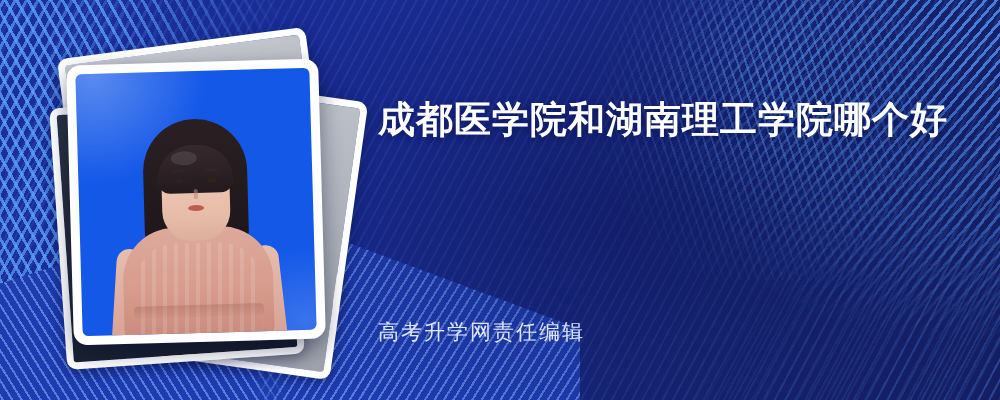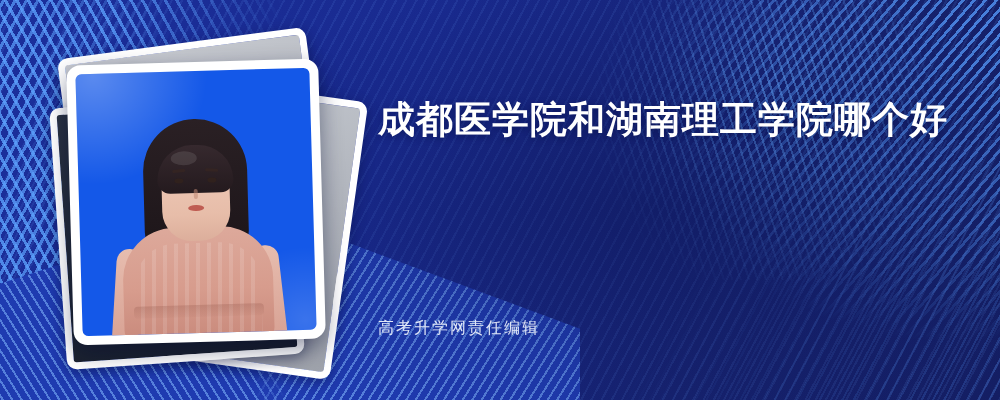--- a/index.html
+++ b/index.html
@@ -294,21 +294,21 @@
     position:absolute;top:270px;left:8px;
     color:#ffffff;
     font-size:32px;
     font-weight:bold;
     letter-spacing:4px;
     text-shadow:0 2px 6px rgba(6,14,70,.5);
   }
   .role{
     position:absolute;top:318px;left:0;
     color:#dfe6f7;
-    font-size:16px;
+    font-size:21px;
     font-weight:normal;
     letter-spacing:2px;
   }
 </style>
 </head>
 <body>
 
 <div class="banner">
 
   <div class="bg-base"></div>

